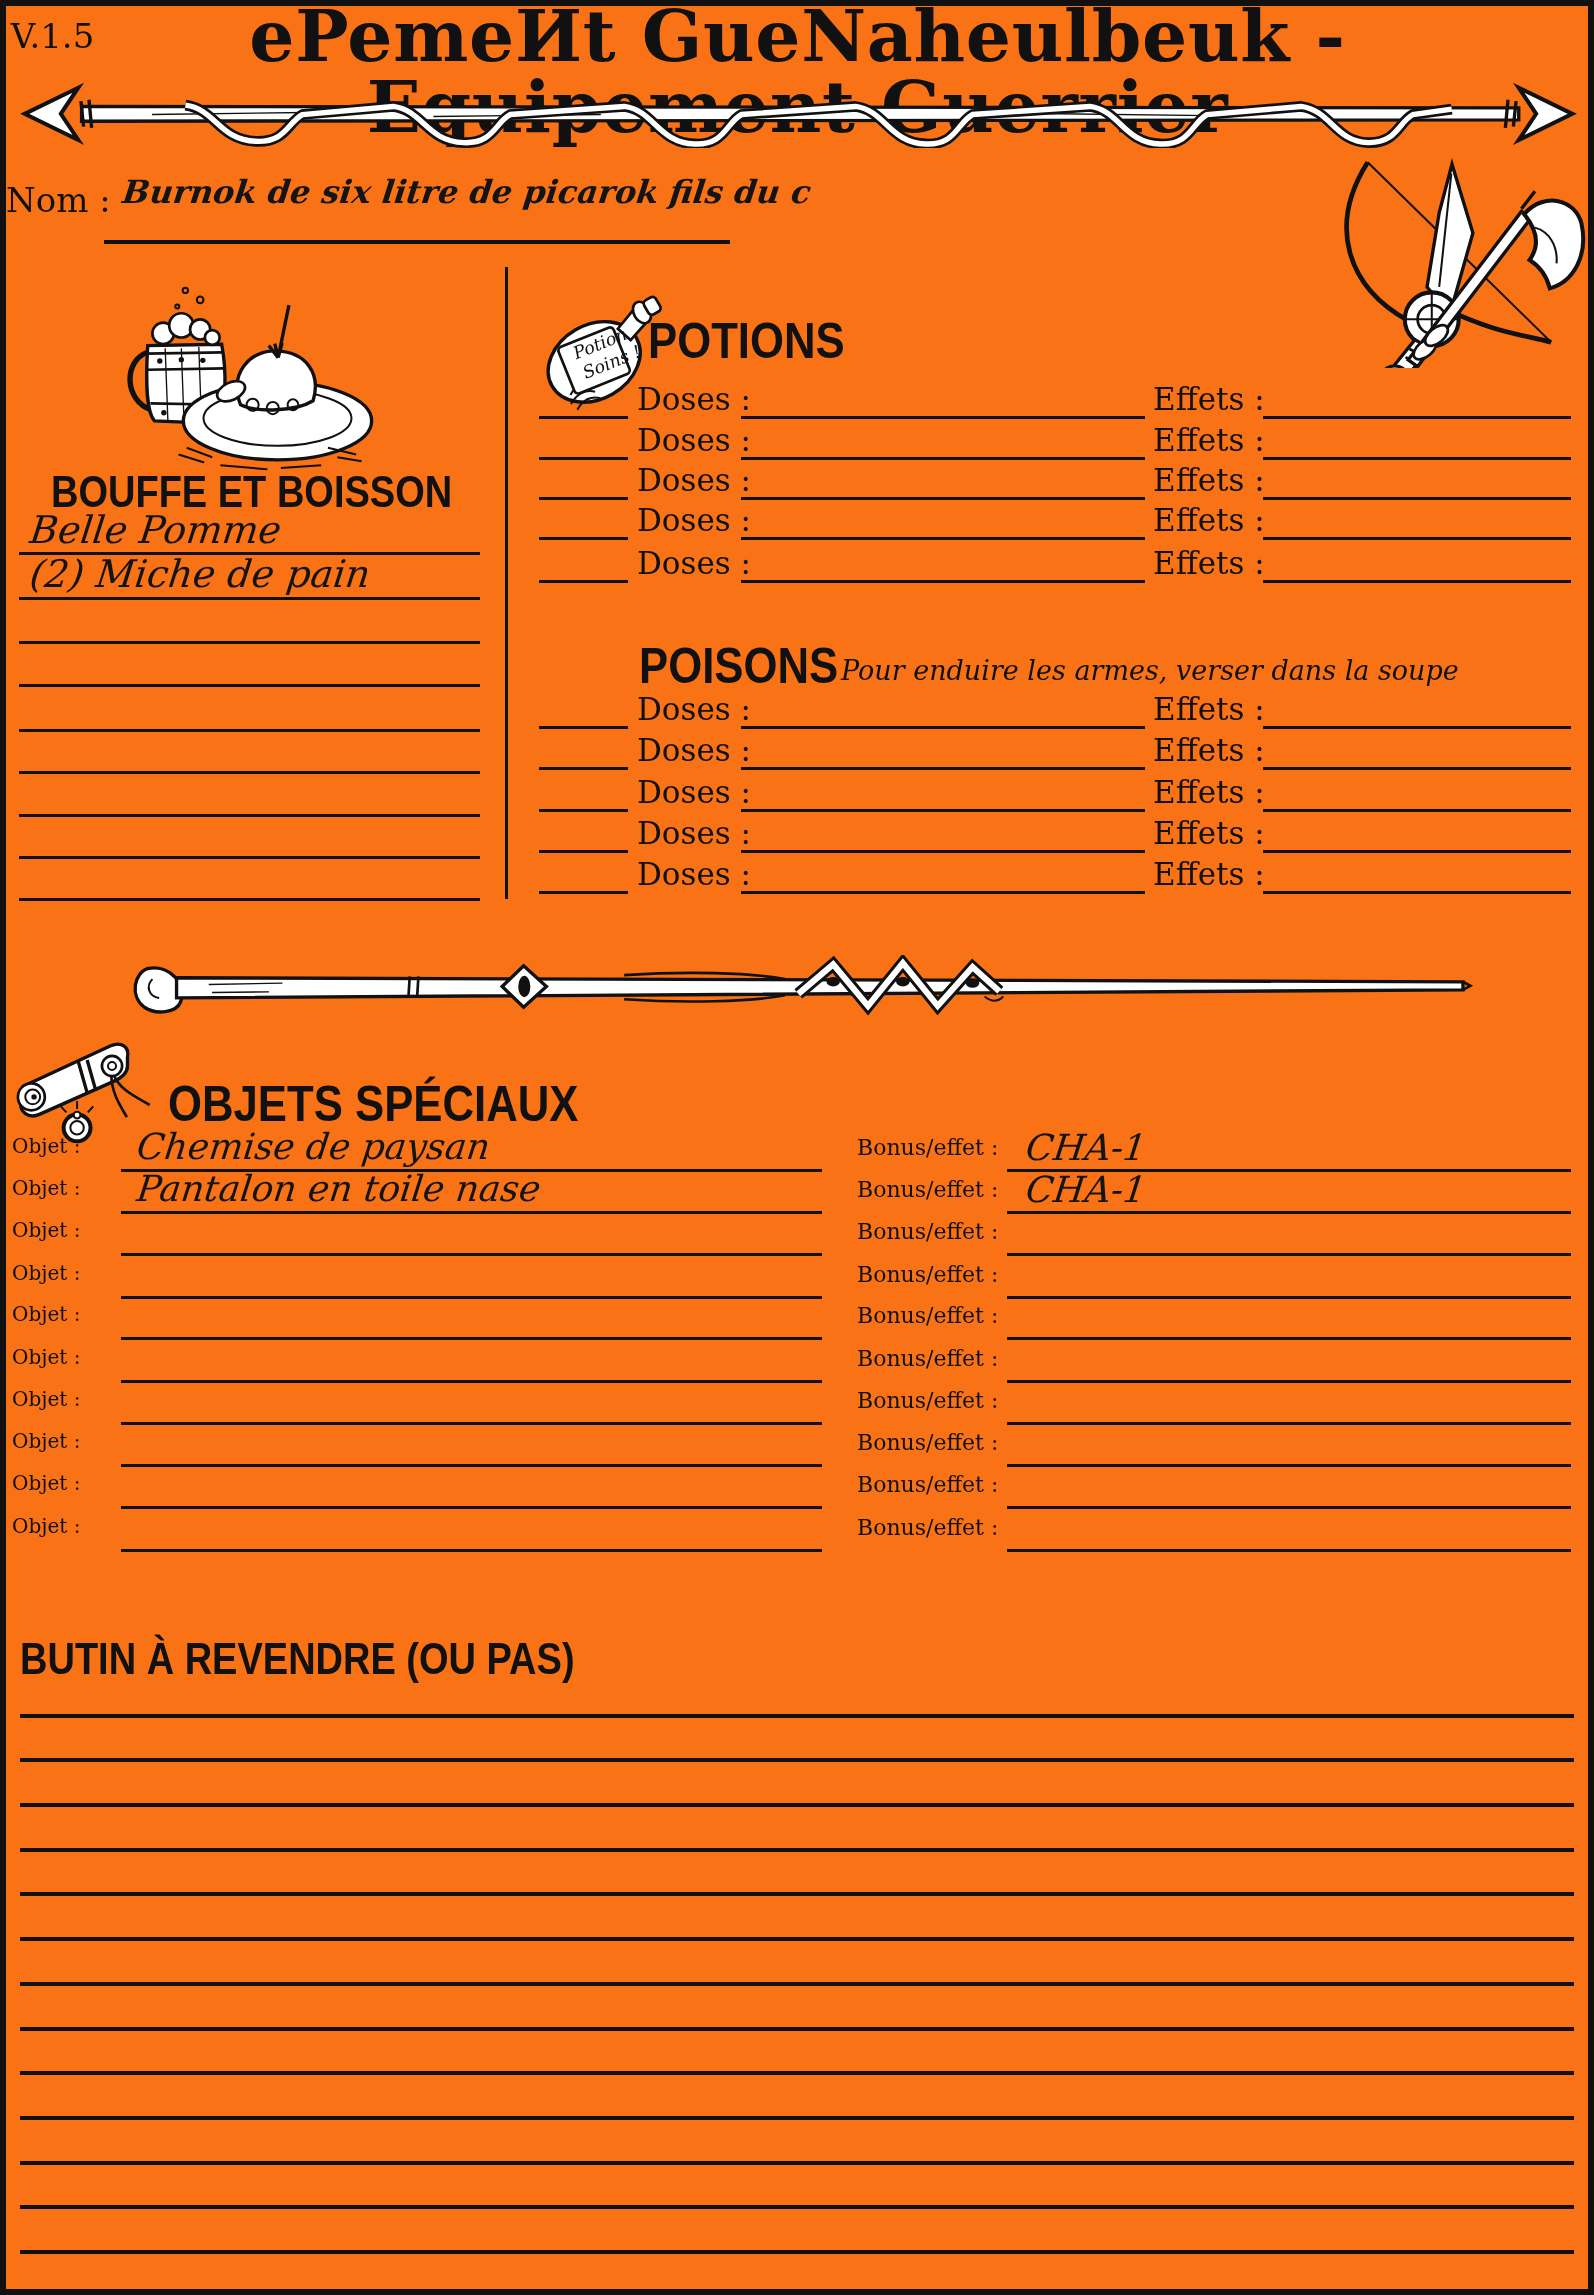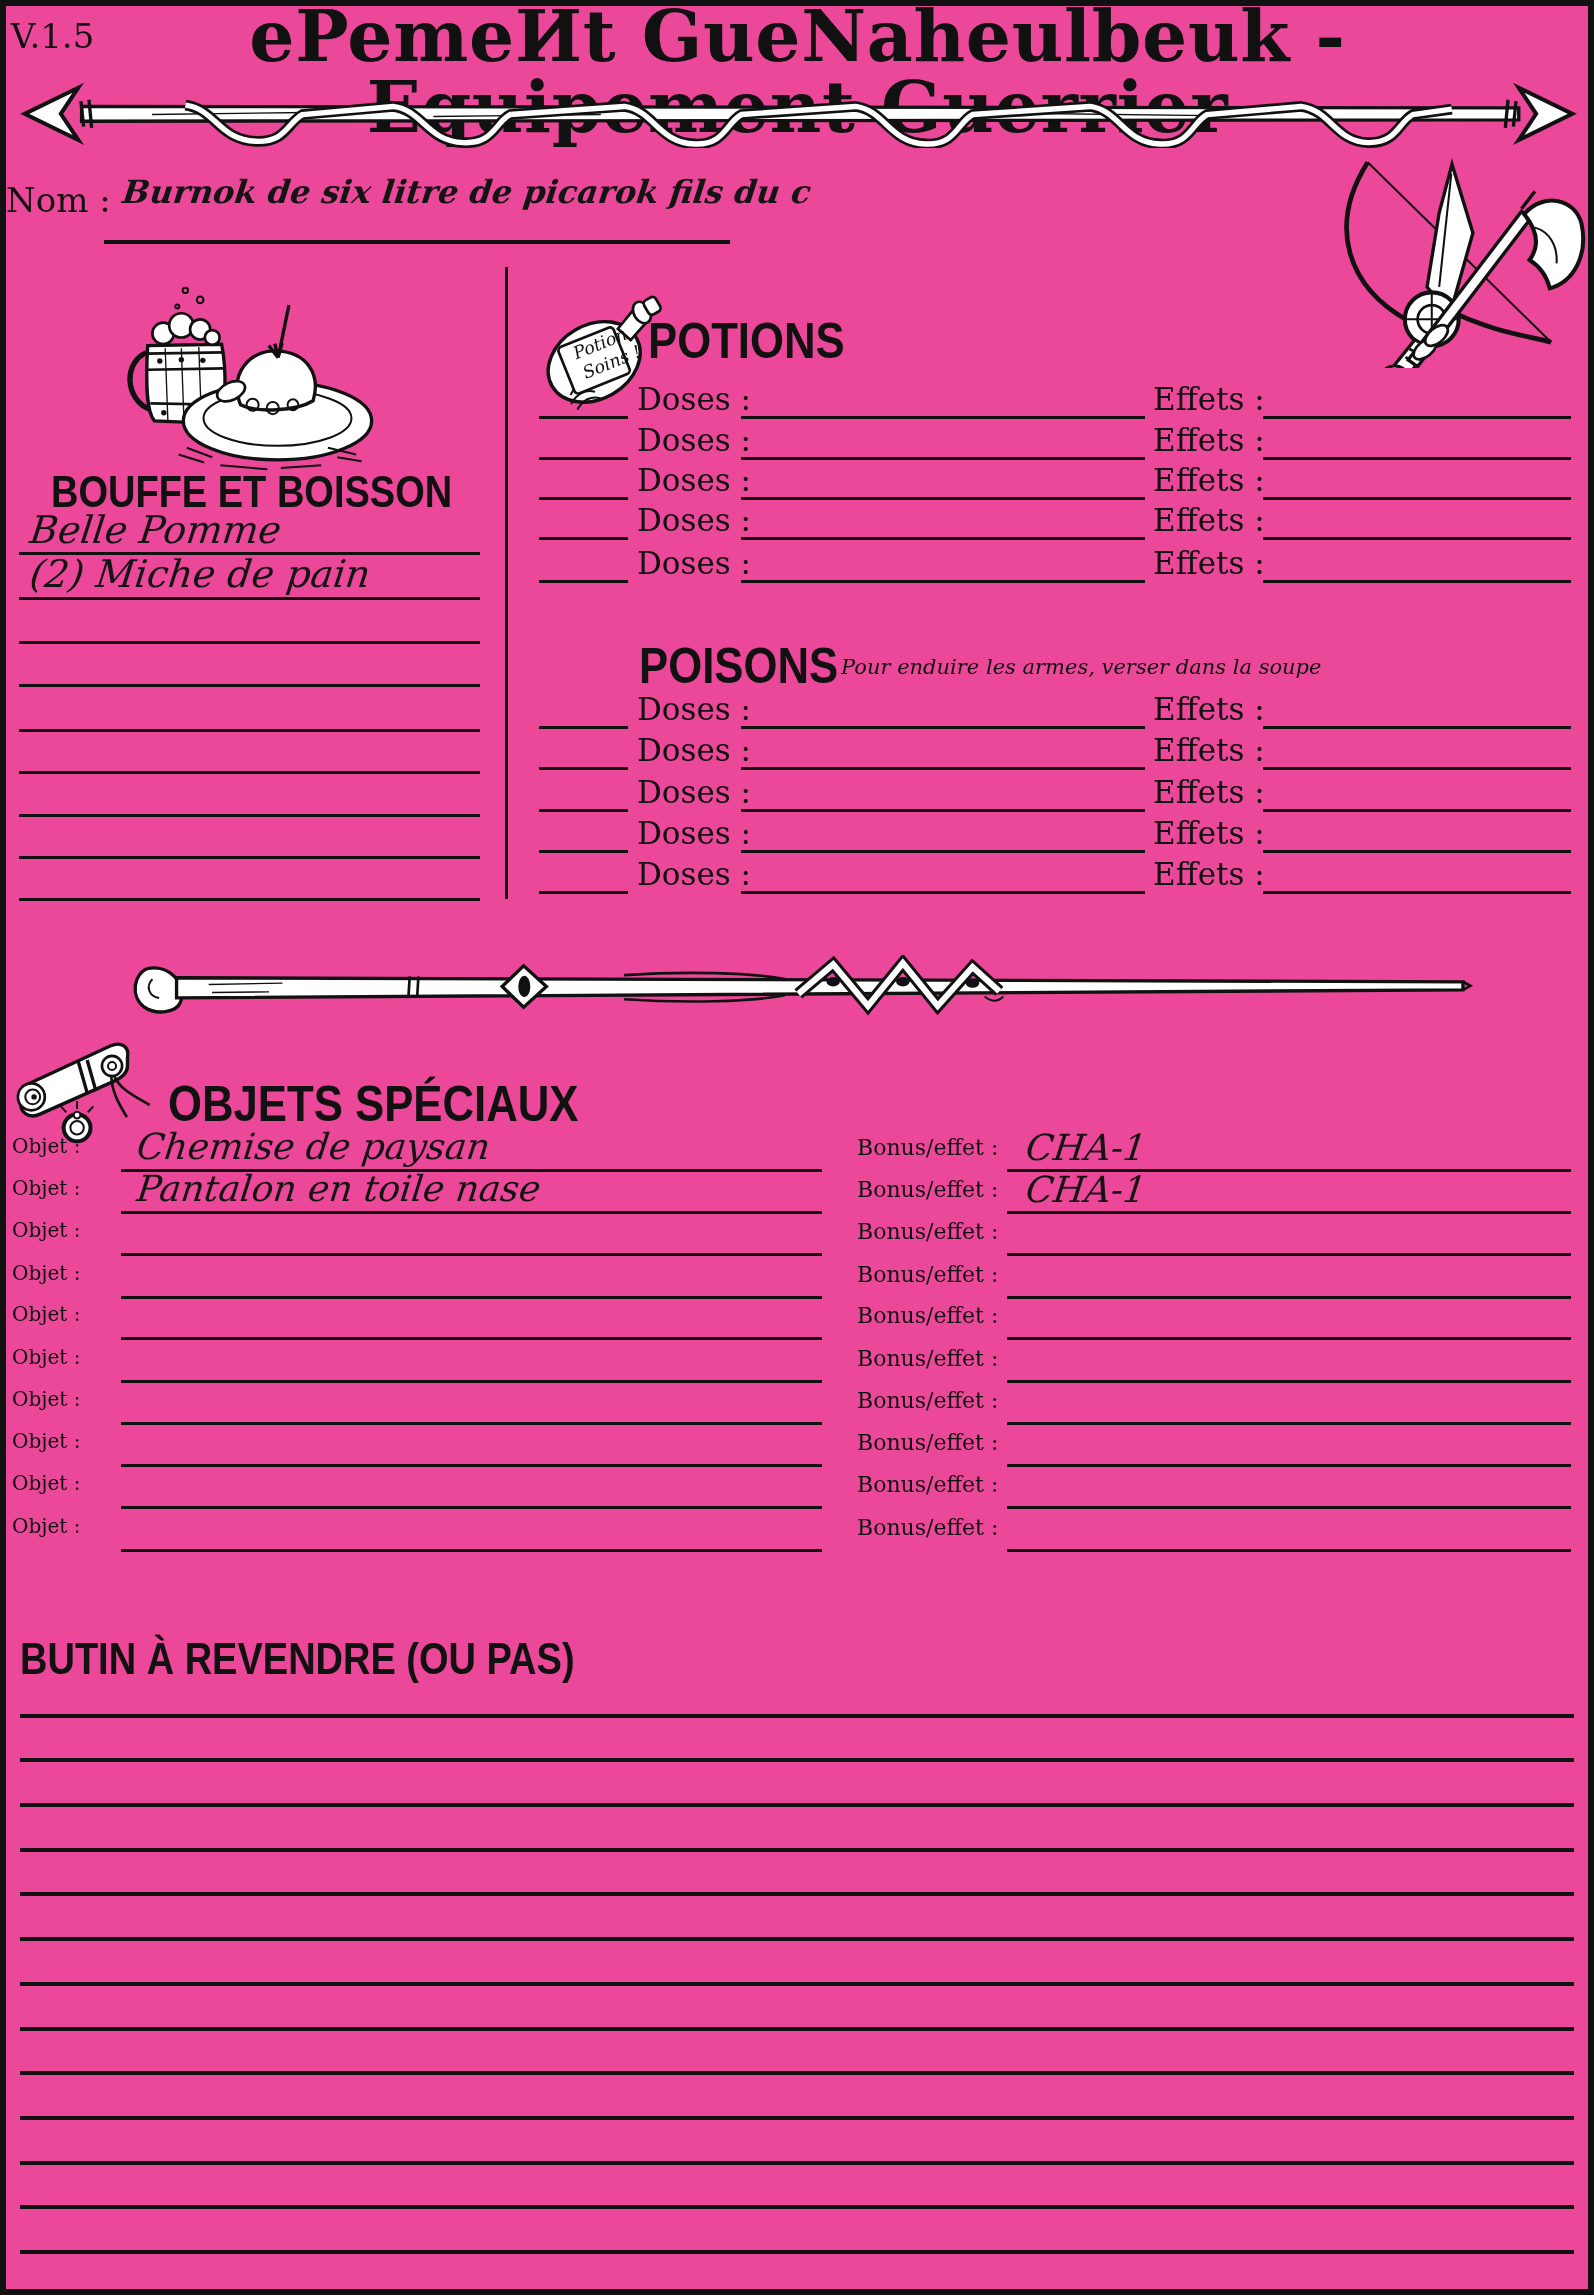--- a/index.html
+++ b/index.html
@@ -1,16 +1,16 @@
 <!DOCTYPE html>
 <html style="font-size:10.8px"><head>
 <meta charset="utf-8">
 <style>
   html,body{margin:0;padding:0;background:#e8e8e8;}
-  .page{position:relative;width:1594px;height:2295px;background:#ec4899;overflow:hidden;
+  .page{position:relative;width:1594px;height:2295px;background:#f97316;overflow:hidden;
         font-family:"DejaVu Serif",serif;color:#111;}
   .pborder{position:absolute;inset:0;border:6px solid #111;pointer-events:none;}
   .abs{position:absolute;}
   .nowrap{white-space:nowrap;}
   
   .slabel{font-family:"DejaVu Serif",serif;font-size:31px;line-height:1;color:#111;white-space:nowrap;}
   
   .shead{font-family:"Liberation Sans",sans-serif;font-weight:700;color:#111;white-space:nowrap;
          transform:scale(.95,1.1);transform-origin:left top;letter-spacing:0px;line-height:1;}
   
@@ -183,21 +183,21 @@
   </div>
   <div class="frow" style="top:583px;">
     <div class="stub"></div>
     <div class="slabel dose-label">Doses :</div>
     <div class="dose-line"></div>
     <div class="slabel eff-label">Effets :</div>
     <div class="eff-line"></div>
   </div>
 
   <div class="abs shead" style="left:639px;top:640px;font-size:46px;">POISONS</div>
-  <div class="abs ssub" style="left:841px;top:657px;font-size:21px;">Pour enduire les armes, verser dans la soupe</div>
+  <div class="abs ssub" style="left:841px;top:657px;font-size:27px;">Pour enduire les armes, verser dans la soupe</div>
 
   <div class="frow" style="top:729px;">
     <div class="stub"></div>
     <div class="slabel dose-label">Doses :</div>
     <div class="dose-line"></div>
     <div class="slabel eff-label">Effets :</div>
     <div class="eff-line"></div>
   </div>
   <div class="frow" style="top:770px;">
     <div class="stub"></div>

